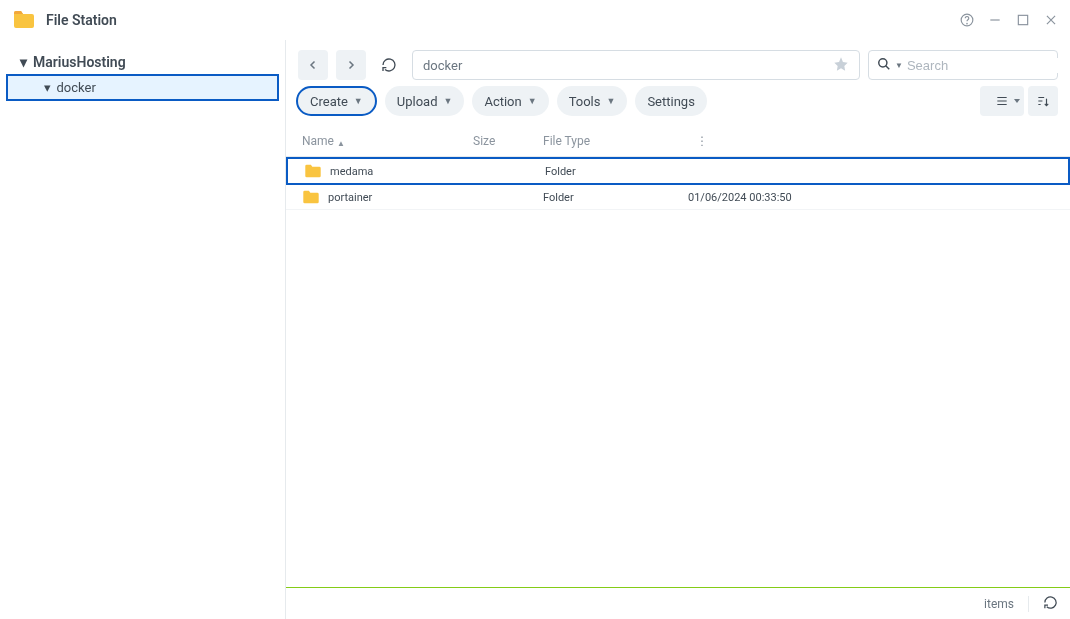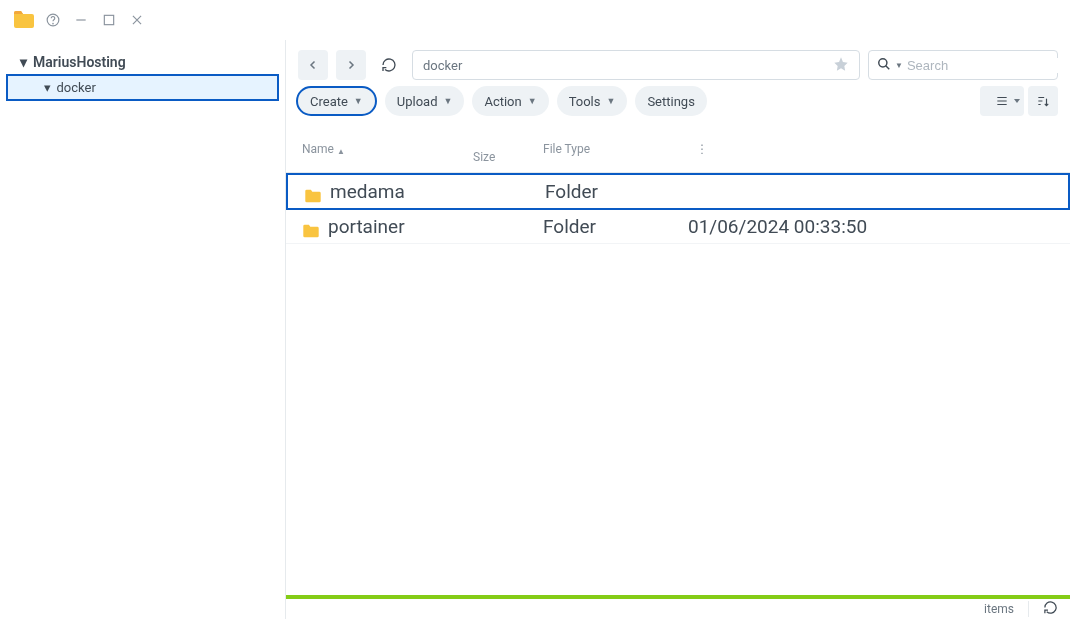--- a/index.html
+++ b/index.html
@@ -29,44 +29,45 @@
 .btn { height: 30px; padding: 0 12px; display: flex; align-items: center; background: #eef2f5; border-radius: 15px; cursor: pointer; color: #414b55; gap: 4px; }
 .btn.primary { border: 2px solid #0a5bc4; margin-left: -2px; }
 .btn .caret { font-size: 9px; color: #6b7680; margin-left: 2px; }
 .spacer { flex: 1; }
 .view-group { display: flex; gap: 4px; }
 .view-btn { width: 30px; height: 30px; display: flex; align-items: center; justify-content: center; background: #eef2f5; border-radius: 4px; cursor: pointer; }
 .view-btn.combo { width: 44px; position: relative; }
 .view-btn.combo::after { content: ""; position: absolute; right: 4px; top: 50%; border-left: 3px solid transparent; border-right: 3px solid transparent; border-top: 4px solid #6b7680; transform: translateY(-50%); }
 .table-head { display: flex; align-items: center; padding: 8px 12px 8px 12px; color: #8b949e; font-size: 12px; border-bottom: 1px solid #e6eaed; }
 .col-name { width: 175px; padding-left: 4px; display: flex; align-items: flex-end; gap: 3px; }
-.col-size { width: 70px; margin-top: 16px; }
+.col-size { width: 70px; }
 .col-type { width: 145px; }
 .col-mod { flex: 1; }
 .col-more { width: 20px; text-align: right; color: #8b949e; cursor: pointer; }
 .table-body { flex: 1; overflow: auto; }
-.row { display: flex; align-items: center; padding: 5px 12px; border-bottom: 1px solid #f2f4f6; font-size: 19px; color: #414b55; }
+.row { display: flex; align-items: center; padding: 5px 12px; border-bottom: 1px solid #f2f4f6; font-size: 11px; color: #414b55; }
 .row.selected { border: 2px solid #0a5bc4; }
 .row .col-name { display: flex; align-items: center; gap: 8px; }
 .folder-icon { width: 18px; height: 14px; }
-.statusbar { height: 24px; border-top: 4px solid #84cc16; display: flex; align-items: center; justify-content: flex-end; padding: 0 12px; gap: 14px; color: #6b7680; font-size: 12px; }
+.statusbar { height: 32px; border-top: 1px solid #84cc16; display: flex; align-items: center; justify-content: flex-end; padding: 0 12px; gap: 14px; color: #6b7680; font-size: 12px; }
 .statusbar .divider { width: 1px; height: 16px; background: #e6eaed; }
 .sort-asc { font-size: 8px; }
 </style>
 </head>
 <body>
 
 <div class="window">
   <div class="titlebar">
     <span class="app-icon">
       <svg viewBox="0 0 24 24" width="24" height="24">
           <path fill="#f9c440" d="M2 5a2 2 0 0 1 2-2h5l2 3h9a2 2 0 0 1 2 2v10a2 2 0 0 1-2 2H4a2 2 0 0 1-2-2V5z"></path>
           <path fill="#f2a73b" d="M2 5a2 2 0 0 1 2-2h5l2 3H2z"></path>
         </svg>
     </span>
+    <span class="app-title">File Station</span>
     <div class="win-controls">
       <span>
           <svg width="14" height="14" viewBox="0 0 24 24" fill="none" stroke="#8b949e" stroke-width="2">
             <circle cx="12" cy="12" r="10"></circle>
             <path d="M9 9a3 3 0 1 1 4.5 2.6C12.5 12.5 12 13 12 14"></path>
             <circle cx="12" cy="18" r="0.5" fill="#8b949e"></circle>
           </svg>
         </span>
       <span>
           <svg width="14" height="14" viewBox="0 0 24 24">

